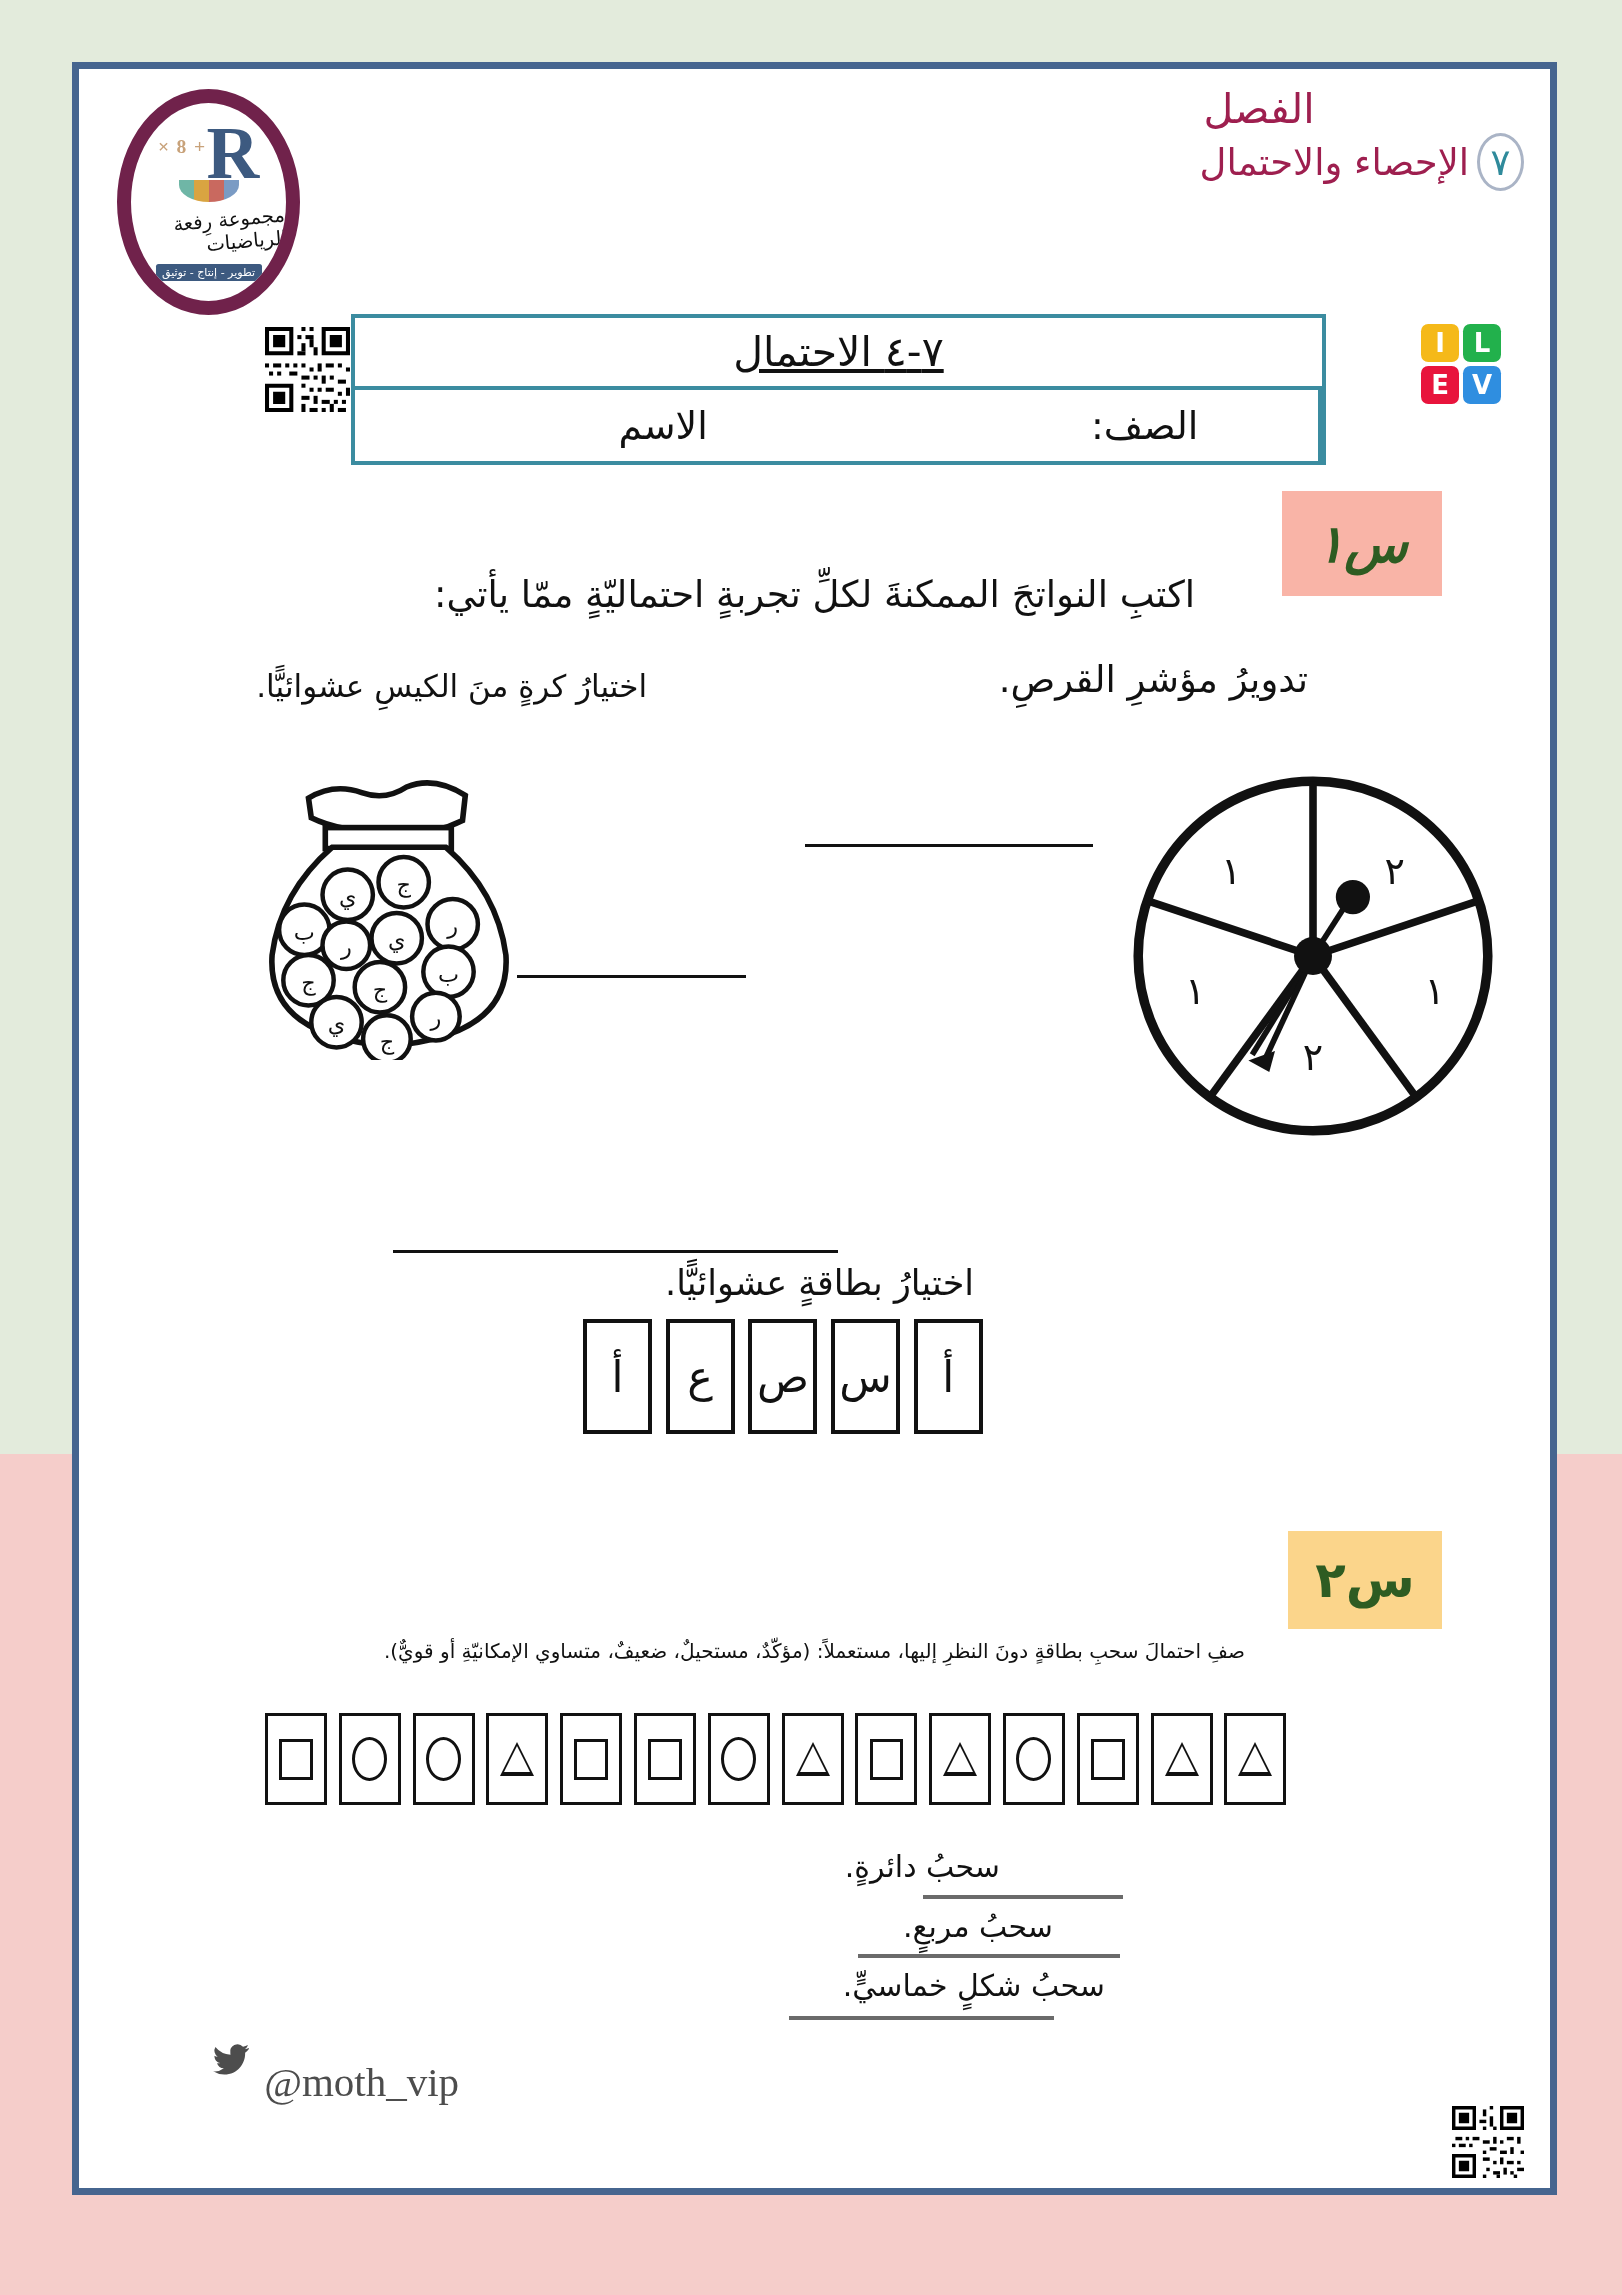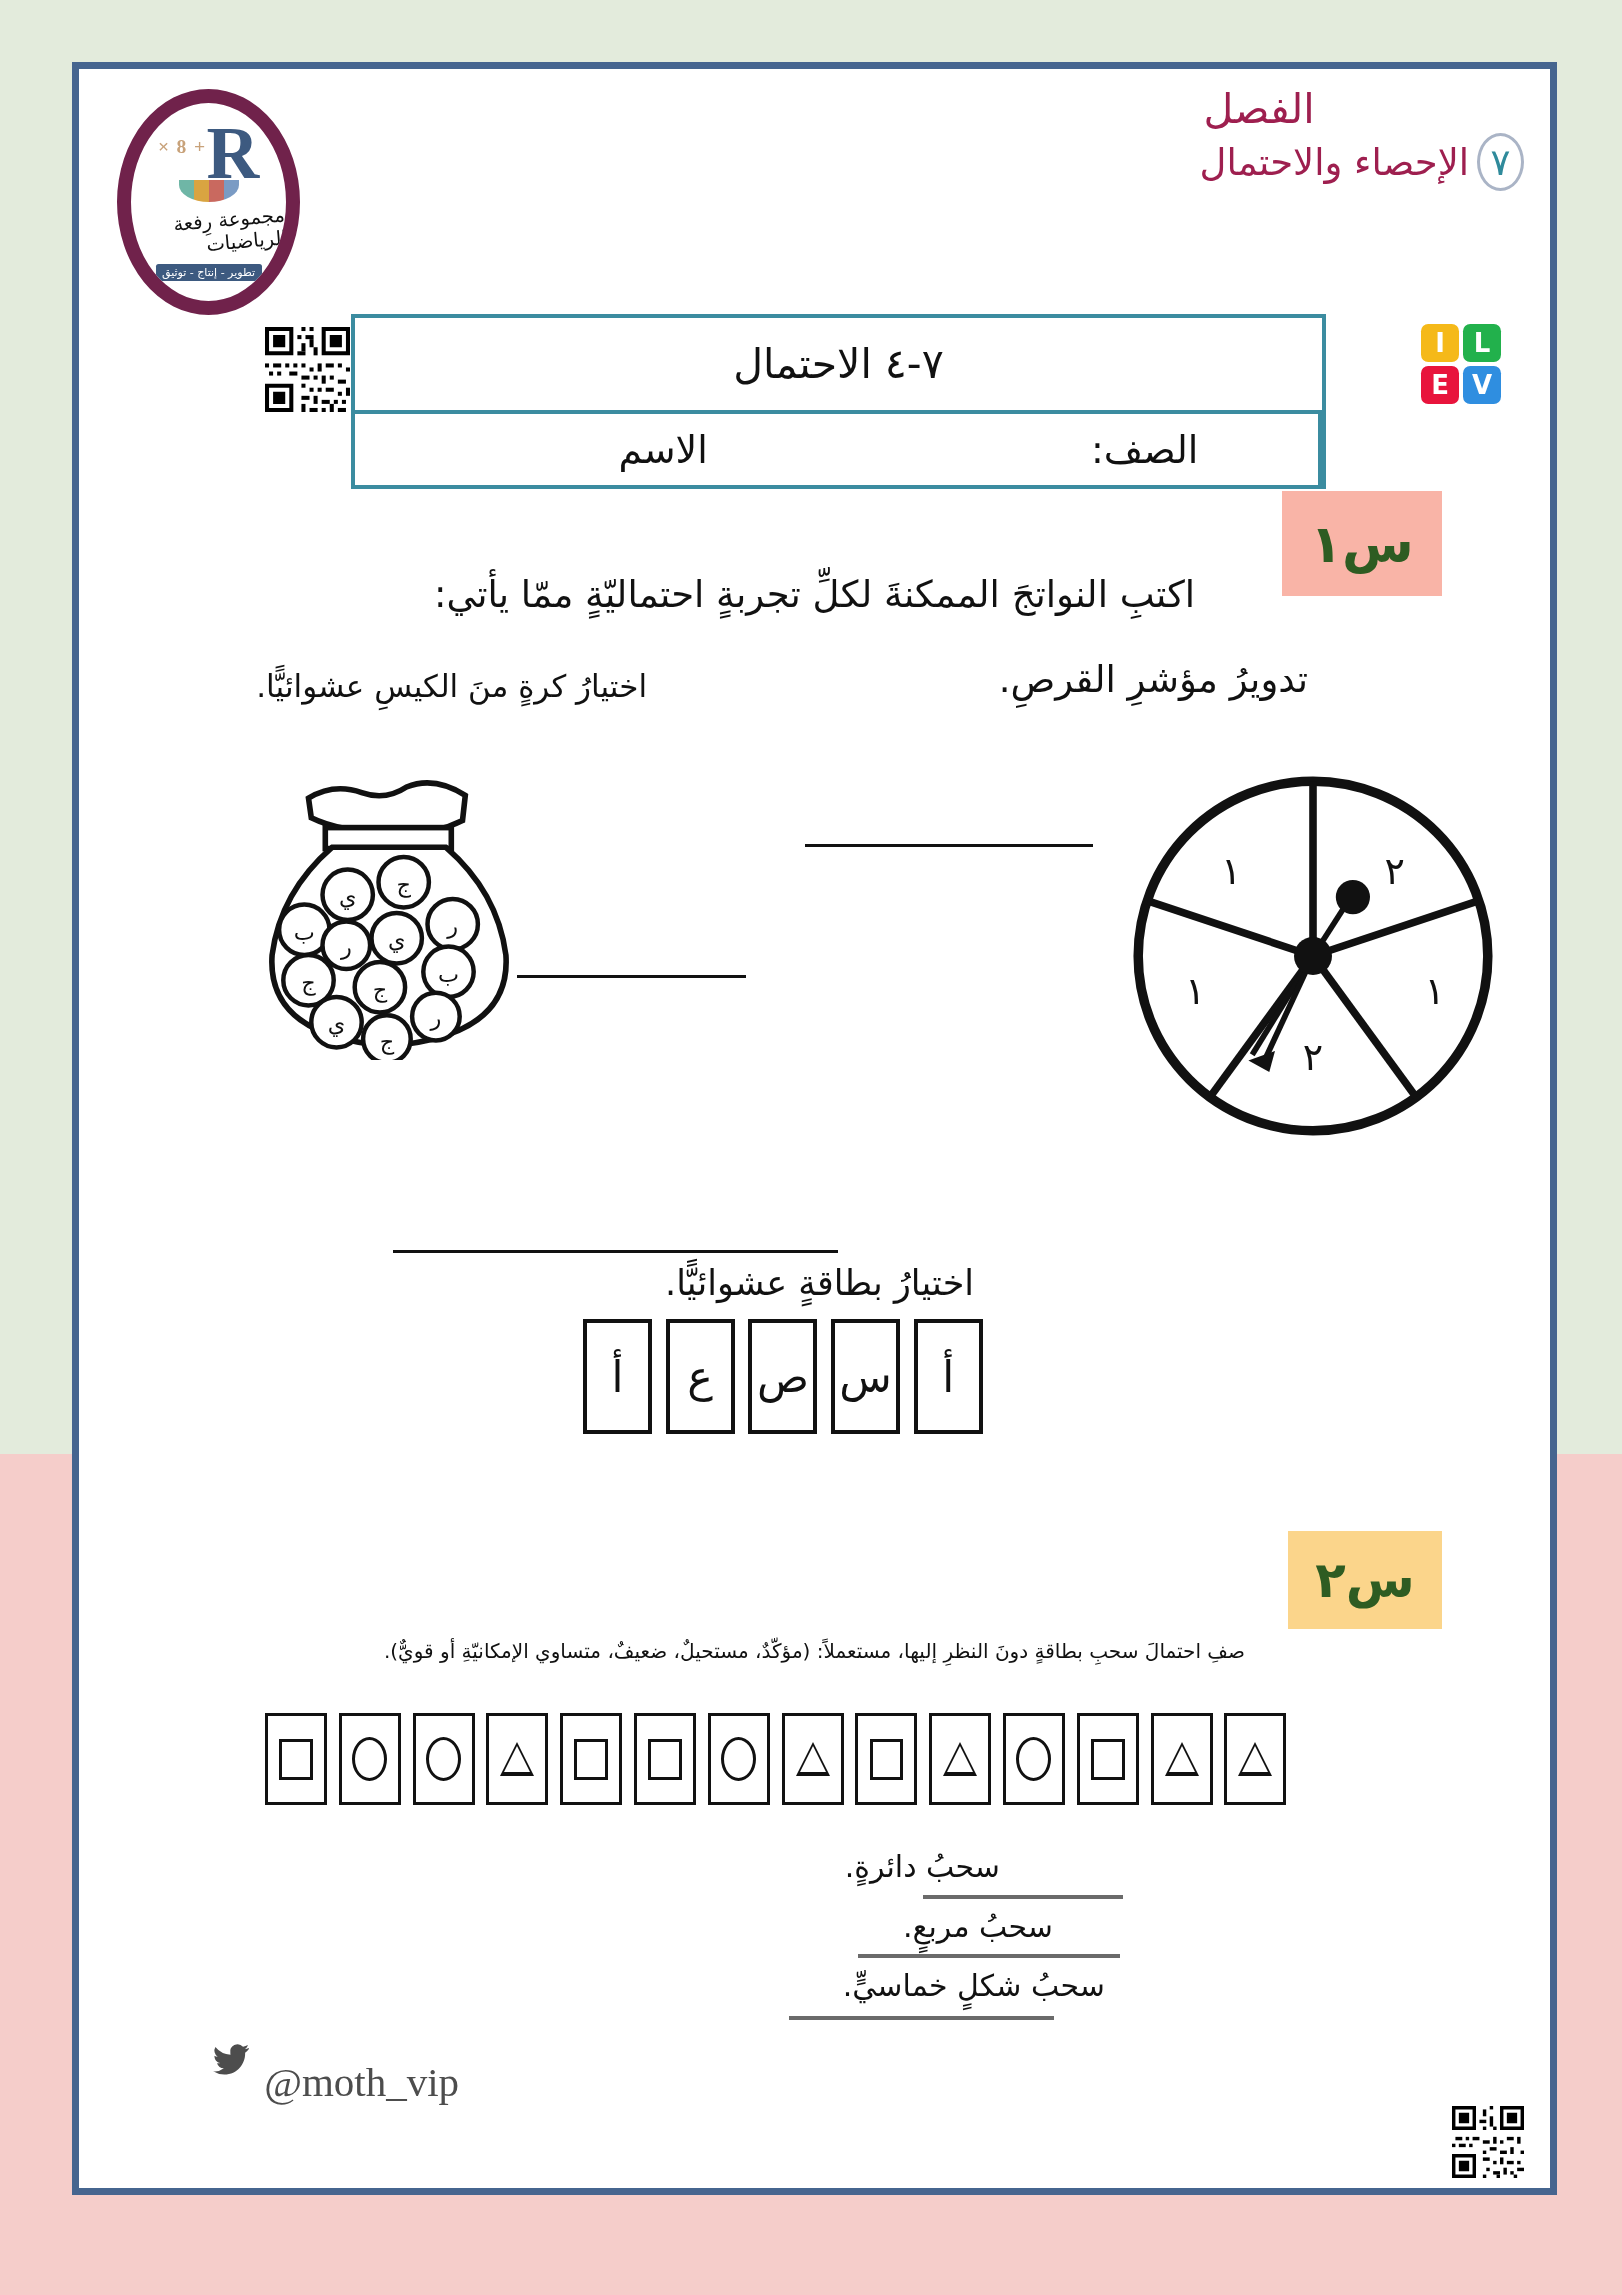--- a/index.html
+++ b/index.html
@@ -100,23 +100,23 @@
   
   #title-table {
     position:absolute; left:272px; top:245px;
     width:975px;
     border:4.6px solid #3b8ca0;
     box-sizing:border-box;
     background:#ffffff;
     z-index:20;
   }
   #lesson-title {
-    height:92px; display:flex; align-items:center; justify-content:center;
+    height:68px; display:flex; align-items:center; justify-content:center;
     font-family:"DejaVu Sans", sans-serif;
-    font-size:41px; color:#111; direction:rtl;
+    font-size:41px; color:#111; direction:rtl;text-decoration:underline;
   }
   #name-row {
     display:flex; border-top:4.6px solid #3b8ca0; height:71px;
   }
   #name-cell {
     flex:1 1 64%; display:flex; align-items:center; justify-content:center;
     font-family:"DejaVu Sans", sans-serif; font-size:38px; color:#111;
   }
   #class-cell {
     flex:1 1 36%; border-right:4.6px solid #3b8ca0;
@@ -127,21 +127,21 @@
   #q2-box { left:128px; top:1498px; width:1377px; height:510px; }
 
   .q-badge {
     position:absolute;
     font-family:"DejaVu Sans", sans-serif;
     font-weight:700;
     color:#2e5c22;
     display:flex; align-items:center; justify-content:center;
     z-index:35;
   }
-  #q1-badge { right:108px; top:422px; width:160px; height:105px; background:#f9b4a7; font-size:52px; }
+  #q1-badge { right:108px; top:422px; width:160px; height:105px; background:#f9b4a7; font-size:52px;font-style:italic; }
   #q2-badge { right:108px; top:1462px; width:154px; height:98px; background:#fbd58b; font-size:50px; }
 
   
   .ar { font-family:"DejaVu Sans", sans-serif; direction:rtl; color:#111; }
   #q1-prompt {
     position:absolute; left:0; right:0; top:504px;
     text-align:center; font-size:37px;
   }
   #q1-sub1 { position:absolute; right:242px; top:589px; font-size:37px; }
   #q1-sub2 { position:absolute; right:903px; top:599px; font-size:31px; }

